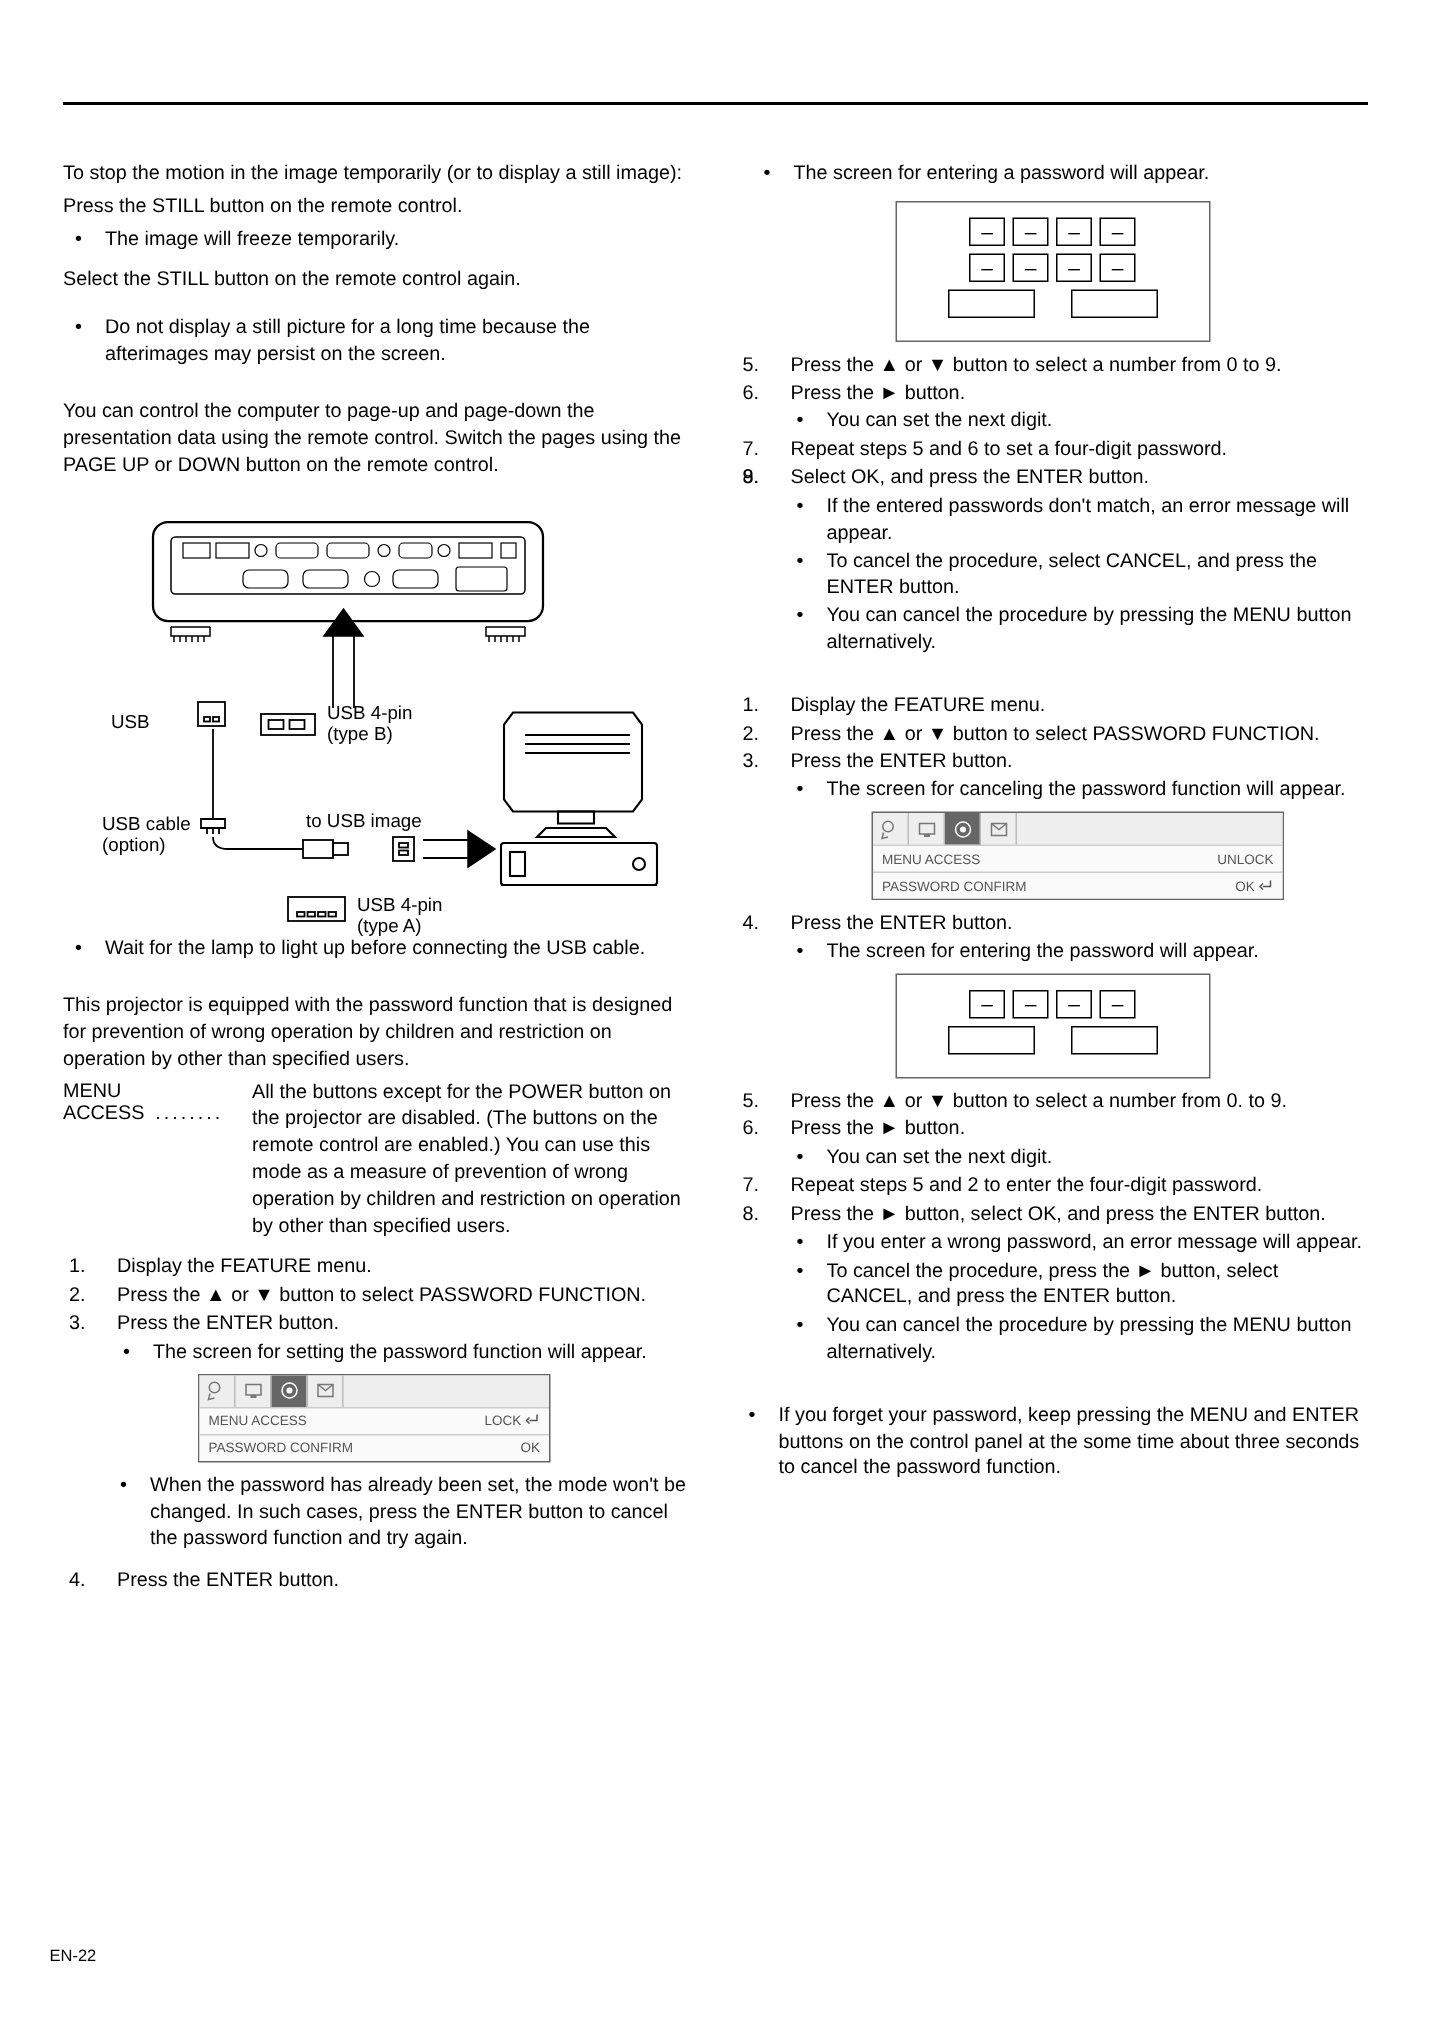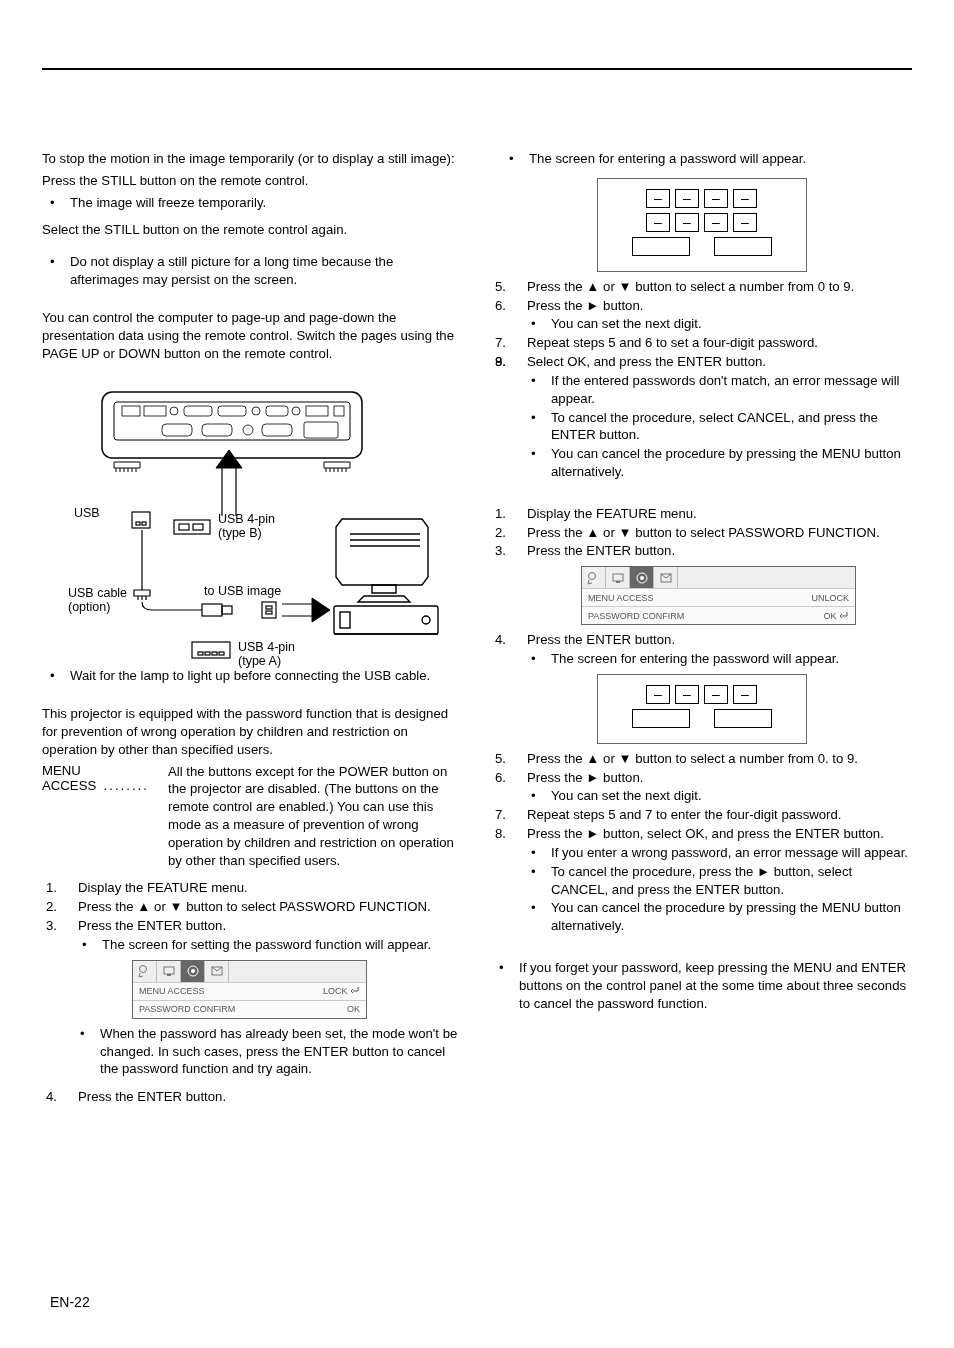--- a/index.html
+++ b/index.html
@@ -1,20 +1,20 @@
 <!DOCTYPE html>
 <html><head>
 <meta charset="utf-8">
 <style>
   * { box-sizing: border-box; margin: 0; padding: 0; }
   html, body { width: 954px; height: 1348px; background: #fff; font-family: Arial, Helvetica, sans-serif; font-size: 13.2px; color: #000; }
   .page { padding: 68px 42px 30px 42px; position: relative; height: 100%; }
   .top-rule { border-top: 2.5px solid #000; margin-bottom: 36px; }
   .columns { display: flex; gap: 28px; }
-  .col { flex: 1; min-width: 0; margin-top: 44px; }
+  .col { flex: 1; min-width: 0; }
   p { line-height: 1.35; margin-bottom: 4px; }
   ul.bullets { list-style: none; padding-left: 4px; margin-bottom: 10px; }
   ul.bullets > li { position: relative; padding-left: 24px; line-height: 1.35; margin-bottom: 1px; }
   ul.bullets > li::before { content: "•"; position: absolute; left: 4px; top: 0; }
   ol.nums { list-style: none; padding-left: 4px; margin-bottom: 6px; }
   ol.nums > li { position: relative; padding-left: 32px; line-height: 1.35; margin-bottom: 1px; }
   ol.nums > li > .num { position: absolute; left: 0; top: 0; width: 24px; }
   ul.sub { list-style: none; padding-left: 4px; margin-top: 1px; }
   ul.sub > li { position: relative; padding-left: 20px; line-height: 1.35; margin-bottom: 1px; }
   ul.sub > li::before { content: "•"; position: absolute; left: 0; top: 0; }
@@ -26,21 +26,21 @@
   .menu-box.rcol { margin-left: 90px; }
   .menu-tabrow { height: 21px; background: #eee; display: flex; }
   .menu-tab { width: 24px; border-right: 1px solid #bbb; display: flex; align-items: center; justify-content: center; }
   .menu-tab svg { width: 14px; height: 14px; }
   .menu-row { height: 18px; border-top: 1px solid #ccc; display: flex; justify-content: space-between; padding: 0 6px; align-items: center; font-size: 9px; color: #555; background: #fafafa; }
   .menu-row .enter-ic { width: 10px; height: 8px; }
   .pass-box { width: 210px; margin: 6px auto; border: 1px solid #666; padding: 10px 14px 10px 14px; }
   .pass-row { display: flex; justify-content: center; gap: 5px; margin-bottom: 5px; }
   .pass-digit { width: 24px; height: 19px; border: 1px solid #000; display: flex; align-items: center; justify-content: center; font-size: 14px; }
   .pass-wide { width: 58px; height: 19px; border: 1px solid #000; }
-  .footer { position: absolute; bottom: 38px; left: 50px; font-size: 14px; }
+  .footer { position: absolute; bottom: 38px; left: 33px; font-size: 11px; }
   .indent-def { display: flex; }
   .indent-def .term { width: 126px; flex: none; }
   .indent-def .dots { letter-spacing: 2px; }
   .indent-def .def { flex: 1; line-height: 1.35; }
 </style>
 </head>
 <body>
 
 <div class="page">
   <div class="top-rule"></div>
@@ -146,21 +146,21 @@
           </g>
 
           <g stroke="#000" fill="none" stroke-width="1.2">
             <rect x="120" y="258" width="38" height="16"></rect>
             <rect x="126" y="268" width="5" height="3"></rect>
               <rect x="133" y="268" width="5" height="3"></rect>
             <rect x="140" y="268" width="5" height="3"></rect>
               <rect x="147" y="268" width="5" height="3"></rect>
           </g>
         </svg>
-        <div class="usb-label" style="left:2px; top:122px">USB</div>
+        <div class="usb-label" style="left:2px; top:134px">USB</div>
         <div class="usb-label" style="left:146px; top:128px; white-space:pre-line">USB 4-pin
 (type B)</div>
         <div class="usb-label" style="left:-4px; top:202px; white-space:pre-line">USB cable
 (option)</div>
         <div class="usb-label" style="left:132px; top:200px">to USB image</div>
         <div class="usb-label" style="left:166px; top:256px; white-space:pre-line">USB 4-pin
 (type A)</div>
       </div>
 
       <ul class="bullets">
@@ -272,20 +272,23 @@
             <li>You can cancel the procedure by pressing the MENU button alternatively.</li>
           </ul>
         </li>
       </ol>
 
       <div class="spacer-m"></div>
       <ol class="nums">
         <li><span class="num">1.</span><span>Display the FEATURE menu.</span></li>
         <li><span class="num">2.</span><span>Press the ▲ or ▼ button to select PASSWORD FUNCTION.</span></li>
         <li><span class="num">3.</span><span>Press the ENTER button.</span>
+          <ul class="sub">
+              <li>The screen for canceling the password function will appear.</li>
+            </ul>
         </li>
       </ol>
 
       <div class="menu-box rcol" style="width:275px">
         <div class="menu-tabrow">
           <div class="menu-tab">
               <svg viewBox="0 0 14 14">
                 <circle cx="5" cy="5" r="3.5" fill="none" stroke="#777"></circle>
                 <path d="M2 9 l-1 4 4 -1" fill="none" stroke="#777"></path>
               </svg>
@@ -342,21 +345,21 @@
         </div>
       </div>
 
       <ol class="nums">
         <li><span class="num">5.</span><span>Press the ▲ or ▼ button to select a number from 0. to 9.</span></li>
         <li><span class="num">6.</span><span>Press the ► button.</span>
           <ul class="sub">
               <li>You can set the next digit.</li>
             </ul>
         </li>
-        <li><span class="num">7.</span><span>Repeat steps 5 and 7 to enter the four-digit password.</span></li>
+        <li><span class="num">7.</span><span>Repeat steps 5 and 2 to enter the four-digit password.</span></li>
         <li><span class="num">8.</span><span>Press the ► button, select OK, and press the ENTER button.</span>
           <ul class="sub">
             <li>If you enter a wrong password, an error message will appear.</li>
             <li>To cancel the procedure, press the ► button, select CANCEL, and press the ENTER button.</li>
             <li>You can cancel the procedure by pressing the MENU button alternatively.</li>
           </ul>
         </li>
       </ol>
 
       <div class="spacer-m"></div>

